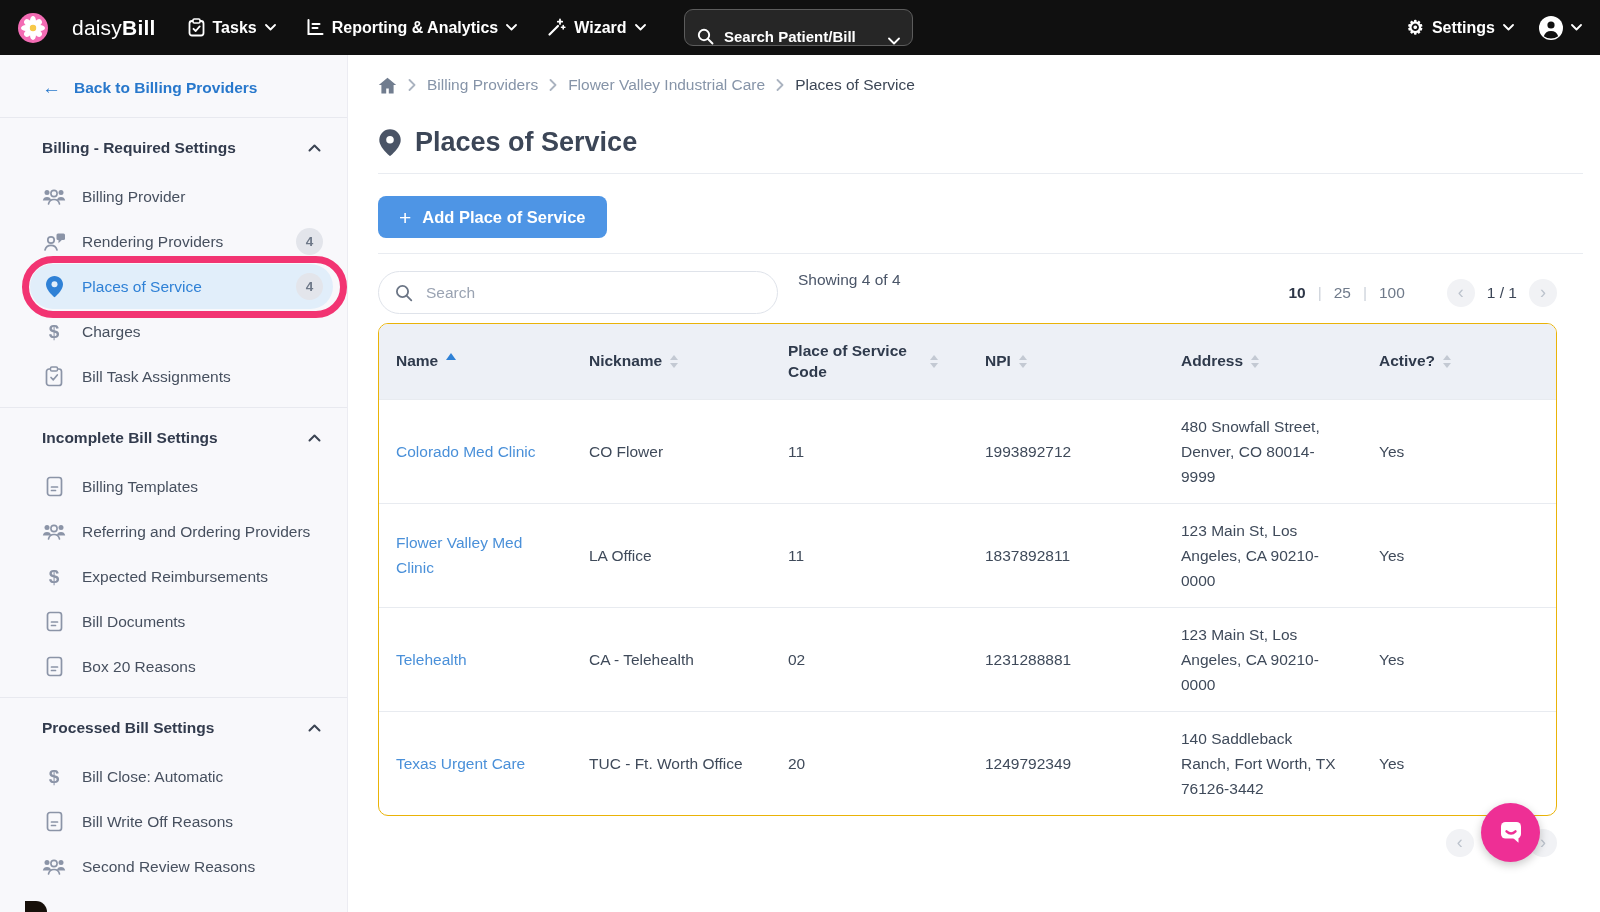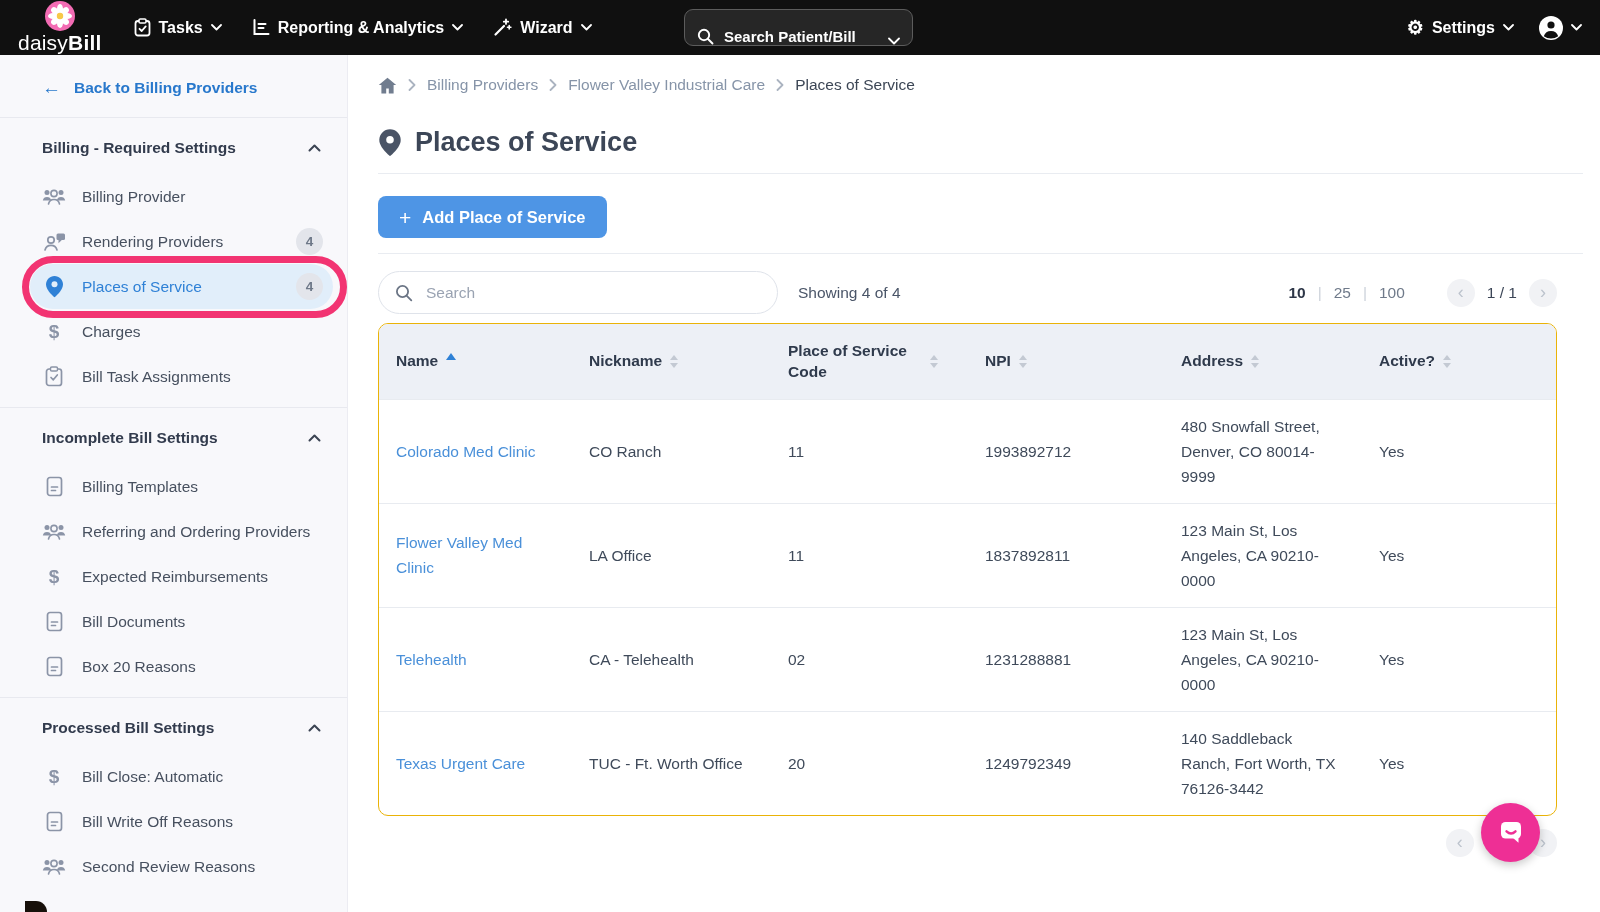--- a/index.html
+++ b/index.html
@@ -5,21 +5,21 @@
   * { box-sizing: border-box; }
   html,body { margin:0; padding:0; }
   body {
     width:1600px; height:912px; overflow:hidden; position:relative;
     background:#fff; font-family:"Liberation Sans", sans-serif; color:#3f4a5a;
   }
 
   
   .navbar { position:absolute; top:0; left:0; right:0; height:55px; background:#101010;
             display:flex; align-items:center; color:#fff; z-index:10; }
-  .brand { display:flex; align-items:center; gap:0; margin-left:18px; cursor:pointer;flex-direction:column; }
+  .brand { display:flex; align-items:center; gap:24px; margin-left:18px; cursor:pointer; }
   .brand-name { font-size:21px; color:#fff; letter-spacing:.2px; }
   .brand-name .bold { font-weight:700; }
   .nav-items { display:flex; gap:30px; margin-left:32px; font-weight:600; font-size:16px; }
   .nav-item { display:flex; align-items:center; gap:8px; cursor:pointer; }
   .nav-search { position:absolute; left:684px; top:9px; width:229px; height:37px;
     border:1px solid #5c5c5c; background:#262626; border-radius:9px; display:flex;
     align-items:flex-end; gap:10px; padding:0 12px; font-size:15px; font-weight:600; cursor:pointer; }
   .nav-search .sp { flex:1; }
   .nav-right { position:absolute; right:18px; top:0; height:55px; display:flex; align-items:center; gap:24px;
     font-weight:600; font-size:16px; }
@@ -62,21 +62,21 @@
 
   .hr { height:1px; background:#e9ecf1; }
   .hr1 { margin-top:11px; width:1205px; }
   .hr2 { margin-top:15px; width:1205px; }
 
   .add-btn { margin-top:22px; height:42px; background:#4e95e5; color:#fff; border:none; border-radius:8px;
     font-weight:700; font-size:16.5px; font-family:"Liberation Sans",sans-serif;
     display:inline-flex; align-items:center; gap:11px; padding:0 21px; cursor:pointer; }
   .add-plus { font-size:21px; font-weight:400; line-height:1; }
 
-  .toolbar { margin-top:17px; display:flex; align-items:center; width:1179px; height:43px; }
+  .toolbar { margin-top:17px; display:flex; width:1179px; height:43px; }
   .search-pill { width:400px; height:43px; border:1px solid #dfe3ea; border-radius:22px; background:#fff;
     display:flex; align-items:center; gap:11px; padding:0 16px; }
   .search-input { border:none; outline:none; flex:1; font-size:15.5px; color:#3c4657; background:transparent;
     font-family:"Liberation Sans",sans-serif; }
   .search-input::placeholder { color:#9aa3b2; }
   .showing { margin-left:20px; font-size:15.5px; color:#4a5568; }
   .pager { margin-left:auto; display:flex; align-items:center; gap:12px; font-size:15.5px; }
   .size { color:#6f7a8a; cursor:pointer; }
   .size.active { color:#2e3748; font-weight:700; }
   .size-sep { color:#ccd2da; }
@@ -529,21 +529,21 @@
                     <i class="up"></i>
                     <i class="down"></i>
                   </span>
                 </span>
               </th>
           </tr>
         </thead>
         <tbody>
           <tr>
             <td><a class="cell-link">Colorado Med Clinic</a></td>
-            <td>CO Ranch</td>
+            <td>CO Flower</td>
             <td>11</td>
             <td>1993892712</td>
             <td>480 Snowfall Street, Denver, CO 80014-9999</td>
             <td>Yes</td>
           </tr>
           <tr>
             <td><a class="cell-link">Flower Valley Med Clinic</a></td>
             <td>LA Office</td>
             <td>11</td>
             <td>1837892811</td>

